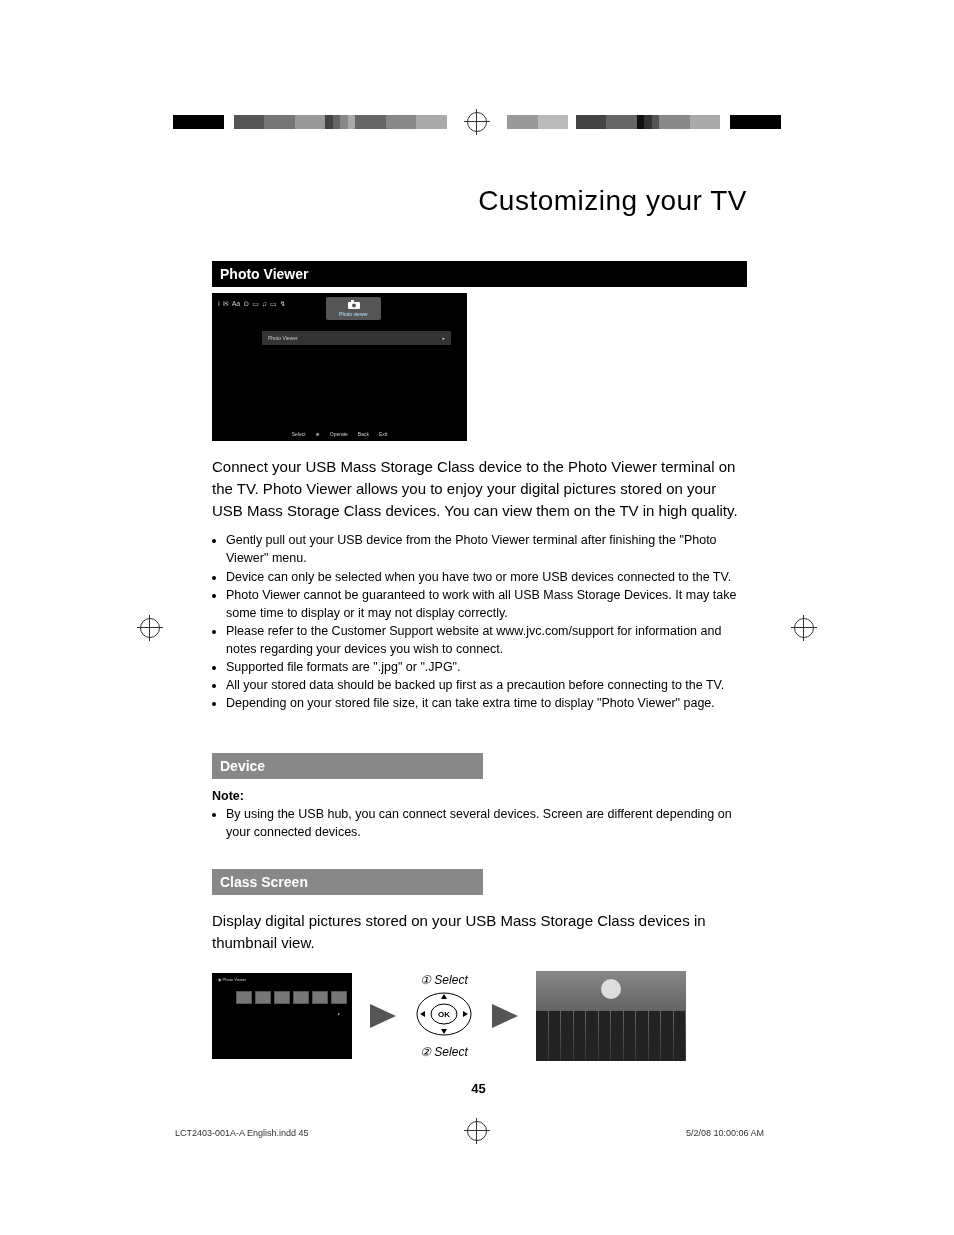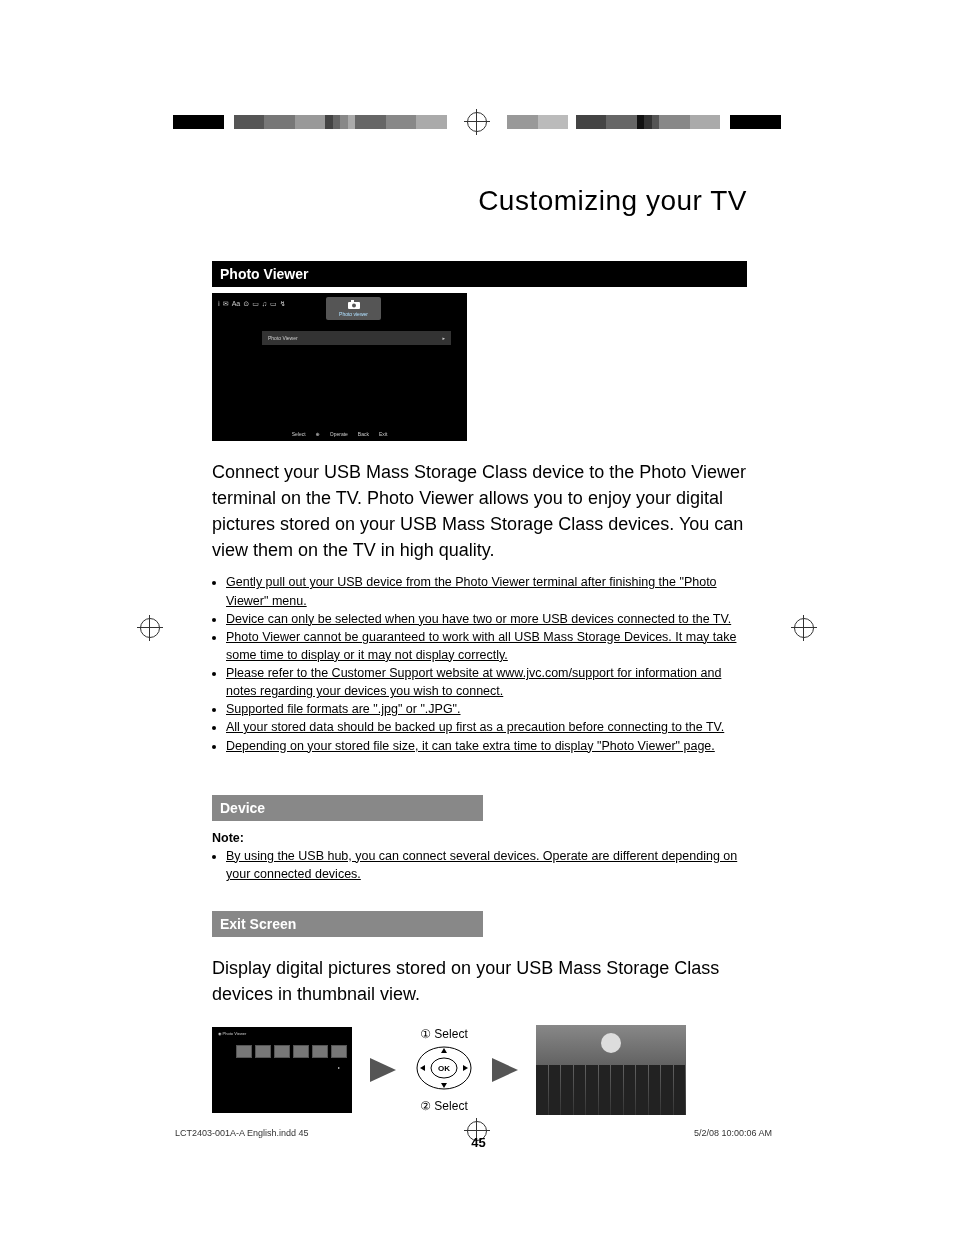--- a/index.html
+++ b/index.html
@@ -128,36 +128,36 @@
     position: absolute;
     bottom: 4px;
     left: 0;
     right: 0;
     display: flex;
     gap: 10px;
     justify-content: center;
     font-size: 5px;
   }
   .body-text {
-    font-size: 18px;
+    font-size: 15px;
     line-height: 1.45;
     margin-bottom: 10px;
   }
   .notes-heading {
     font-weight: bold;
     font-size: 12.5px;
     margin-bottom: 2px;
   }
   .notes-list {
     font-size: 12.5px;
     line-height: 1.45;
     padding-left: 14px;
     margin: 0 0 40px 0;
   }
-  .notes-list li { margin-bottom: 0px; text-decoration: underline; }
+  .notes-list li { margin-bottom: 0px; }
   .multi-screen-row {
     display: flex;
     align-items: center;
     gap: 18px;
     margin-top: 18px;
   }
   .thumb-screenshot {
     width: 140px;
     height: 86px;
     background: #000;
@@ -180,21 +180,21 @@
   }
   .arrow-right {
     width: 0; height: 0;
     border-top: 12px solid transparent;
     border-bottom: 12px solid transparent;
     border-left: 26px solid #555;
   }
   .remote-diagram {
     text-align: center;
   }
-  .remote-label { font-size: 12px; margin: 2px 0; }
+  .remote-label { font-size: 12px; margin: 2px 0; font-style: italic; }
   .photo-thumb {
     width: 150px;
     height: 90px;
     background: linear-gradient(180deg, #888 0%, #666 40%, #333 100%);
     position: relative;
     overflow: hidden;
   }
   .photo-thumb .bars {
     position: absolute;
     bottom: 0;
@@ -208,21 +208,21 @@
     font-weight: bold;
     font-size: 13px;
     text-align: center;
     margin-top: 20px;
     padding-right: 2px;
   }
   .footer {
     position: absolute;
     bottom: 102px;
     left: 175px;
-    right: 182px;
+    right: 190px;
     display: flex;
     justify-content: space-between;
     font-size: 9px;
     color: #333;
   }
 </style>
 </head>
 <body>
 
 <div class="page">
@@ -305,24 +305,24 @@
       <li>Photo Viewer cannot be guaranteed to work with all USB Mass Storage Devices.  It may take some time to display or it may not display correctly.</li>
       <li>Please refer to the Customer Support website at www.jvc.com/support for information and notes regarding your devices you wish to connect.</li>
       <li>Supported file formats are ".jpg" or ".JPG".</li>
       <li>All your stored data should be backed up first as a precaution before connecting to the TV.</li>
       <li>Depending on your stored file size, it can take extra time to display "Photo Viewer" page.</li>
     </ul>
 
     <div class="section-bar-grey">Device</div>
     <div class="notes-heading">Note:</div>
     <ul class="notes-list" style="margin-bottom:28px">
-      <li>By using the USB hub, you can connect several devices. Operate are different depending on your connected devices.</li>
+      <li>By using the USB hub, you can connect several devices. Screen are different depending on your connected devices.</li>
     </ul>
 
-    <div class="section-bar-grey">Exit Screen</div>
+    <div class="section-bar-grey">Class Screen</div>
     <p class="body-text">Display digital pictures stored on your USB Mass Storage Class devices in thumbnail view.</p>
 
     <div class="multi-screen-row">
       <div class="thumb-screenshot">
         <div style="position:absolute;top:4px;left:6px;font-size:4px">◉ Photo Viewer</div>
         <div class="thumbs">
           <div></div>
             <div></div>
             <div></div>
             <div></div>

